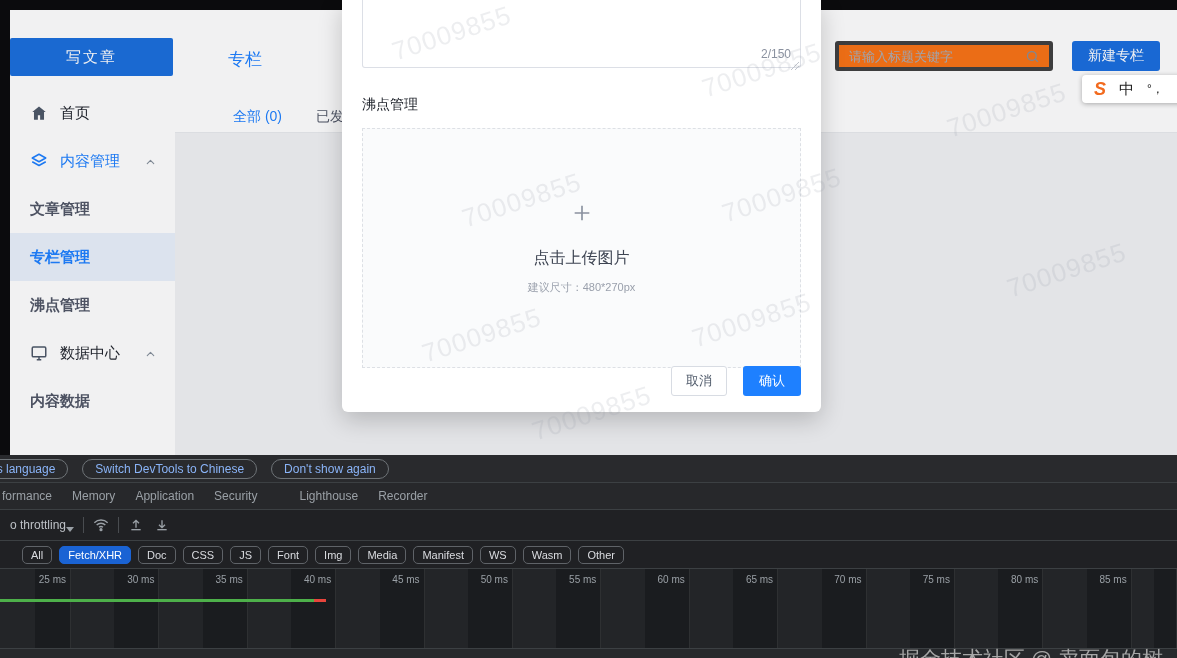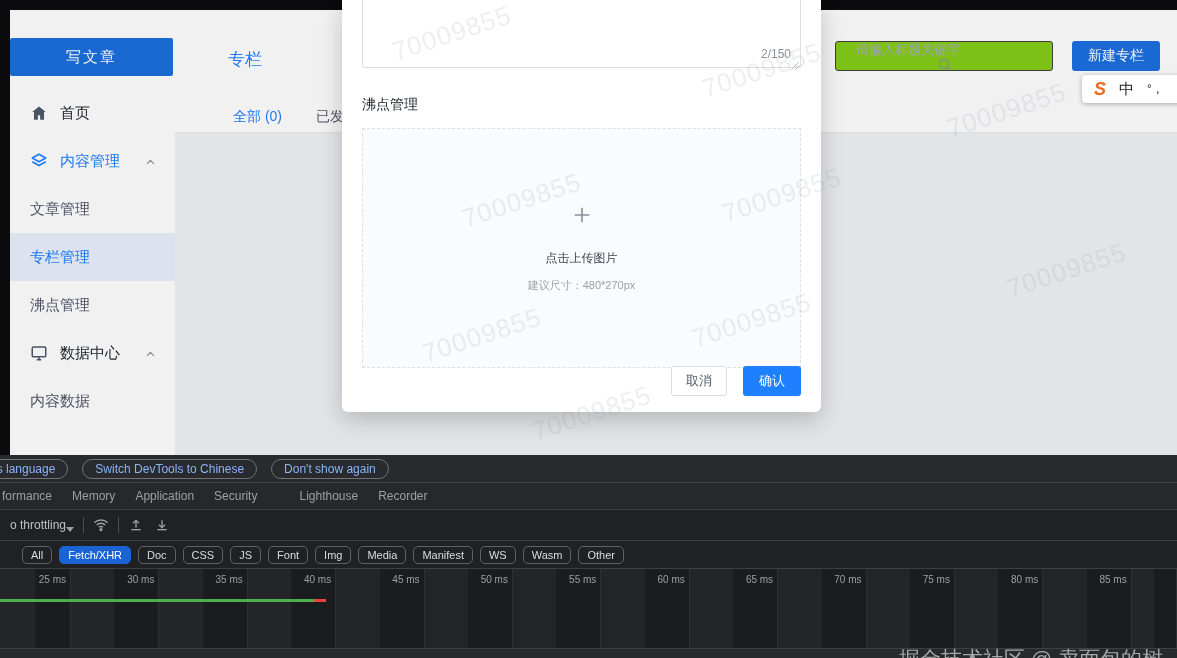--- a/index.html
+++ b/index.html
@@ -11,54 +11,54 @@
   .page { position:absolute; top:0; left:0; width:1177px; height:455px; background:#f5f6f7; overflow:hidden; }
   .strip-top { position:absolute; top:0; left:0; width:100%; height:10px; background:#0b0b0c; z-index:3; }
   .strip-left { position:absolute; top:0; left:0; width:10px; height:100%; background:#0b0b0c; z-index:3; }
 
   .sidebar { position:absolute; left:10px; top:10px; width:165px; height:445px; background:#fff; z-index:2; }
   .write-btn { position:absolute; left:0; top:28px; width:163px; height:38px; background:#1b6fdc; border:none; border-radius:2px;
                color:#fff; font-size:15px; letter-spacing:2px; cursor:pointer; font-family:inherit; }
   .menu { position:absolute; top:79px; left:0; width:165px; }
   .menu-item { position:relative; height:48px; display:flex; align-items:center; padding-left:20px; font-size:15px; color:#1d2129; cursor:pointer; }
   .menu-item .mi-icon { width:18px; height:18px; margin-right:12px; color:#4e5969; flex:0 0 18px; }
-  .menu-item.child { color:#515767; }
+  .menu-item.child { color:#515767;font-weight:bold; }
   .menu-item.active-parent { color:#1e80ff; }
   .menu-item.active-parent .mi-icon { color:#1e80ff; }
   .menu-item.selected { background:#e9f1fb; color:#1e80ff; }
   .chevron { position:absolute; right:18px; width:13px; height:13px; color:#86909c; }
 
   .main { position:absolute; left:175px; top:10px; width:1002px; height:445px; background:#f1f2f4; z-index:1; }
   .main-header { position:absolute; top:0; left:0; width:100%; height:123px; background:#fff; border-bottom:1px solid #e8eaed; }
   .tab-col { position:absolute; left:53px; top:38px; font-size:17px; color:#1e80ff; font-weight:500; cursor:pointer; }
   .filter-row { position:absolute; top:98px; left:58px; font-size:14px; white-space:nowrap; }
   .f-all { color:#1e80ff; margin-right:34px; cursor:pointer; }
   .f-pub { color:#515767; cursor:pointer; }
-  .search-box { position:absolute; top:31px; left:660px; width:218px; height:30px; background:#84cc16; border:1px solid #404040;
-                border-radius:3px; display:flex; align-items:center; padding:0 10px;flex-direction:column; }
+  .search-box { position:absolute; top:31px; left:660px; width:218px; height:30px; background:#f97316; border:4px solid #404040;
+                border-radius:3px; display:flex; align-items:center; padding:0 10px; }
   .search-box input { flex:1; border:none; outline:none; background:transparent; font-size:13px; color:#1d2129; font-family:inherit; }
   .search-box input::placeholder { color:#a9aeb8; }
   .search-icon { width:15px; height:15px; color:#86909c; cursor:pointer; flex:0 0 15px; }
   .new-btn { position:absolute; top:31px; left:897px; width:88px; height:30px; background:#1a6edf; color:#fff; border:none;
              border-radius:3px; font-size:14px; cursor:pointer; font-family:inherit; }
 
   .page-overlay { position:absolute; inset:0; background:rgba(13,22,36,0.06); z-index:5; }
 
   
   .modal { position:absolute; left:342px; top:0; width:479px; height:412px; background:#fff;
            border-radius:0 0 6px 6px; box-shadow:0 8px 24px rgba(0,0,0,0.2); z-index:20; }
   .m-textarea { position:absolute; left:20px; top:0; width:439px; height:68px; border:1px solid #dcdfe6; border-top:none;
                 border-radius:0 0 3px 3px; background:#fff; cursor:text; }
   .m-count { position:absolute; right:9px; bottom:6px; font-size:12px; color:#8a919f; }
   .m-resize { position:absolute; right:1px; bottom:1px; width:10px; height:10px; cursor:nwse-resize; }
   .m-cover-label { position:absolute; left:20px; top:96px; font-size:14px; color:#1d2129; }
   .m-upload { position:absolute; left:20px; top:128px; width:439px; height:240px; background:#fafbfc; border:1px dashed #dde0e5;
               display:flex; flex-direction:column; align-items:center; justify-content:center; cursor:pointer; }
   .m-plus { width:22px; height:22px; color:#8a919f; }
-  .m-upload-text { margin-top:24px; font-size:12px; color:#3d4452; }
+  .m-upload-text { margin-top:24px; font-size:16px; color:#3d4452; }
   .m-upload-hint { margin-top:11px; font-size:11px; color:#9aa0ac; }
   .m-footer { position:absolute; right:20px; bottom:16px; display:flex; gap:16px; }
   .btn-cancel { width:56px; height:30px; background:#fff; border:1px solid #d8dce3; border-radius:3px; font-size:13px;
                 color:#4e5969; cursor:pointer; font-family:inherit; }
   .btn-confirm { width:58px; height:30px; background:#1e80ff; border:none; border-radius:3px; font-size:13px; color:#fff;
                  cursor:pointer; font-family:inherit; }
 
   
   .ime { position:absolute; left:1082px; top:75px; height:28px; width:112px; background:#fff; border-radius:4px;
          box-shadow:0 1px 5px rgba(0,0,0,0.3); display:flex; align-items:center; padding:0 12px; gap:13px; z-index:30; }

